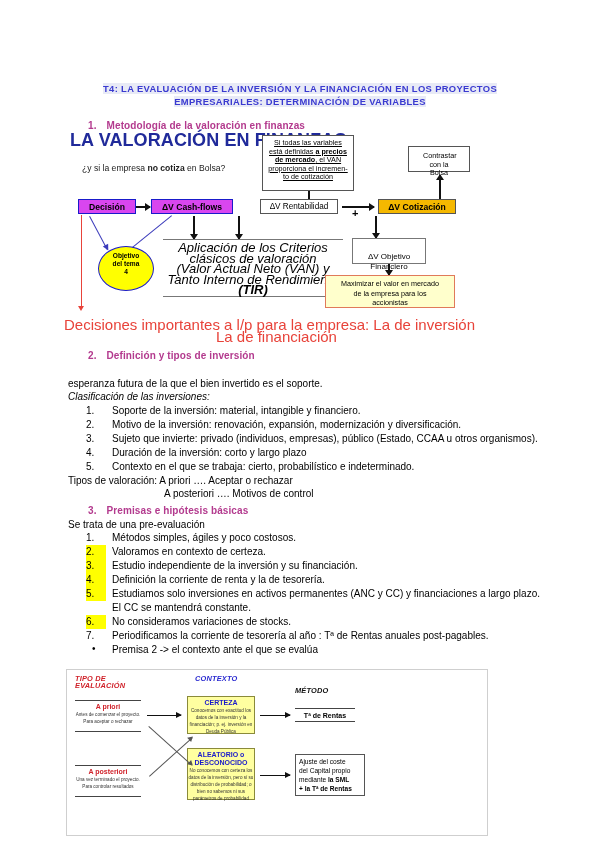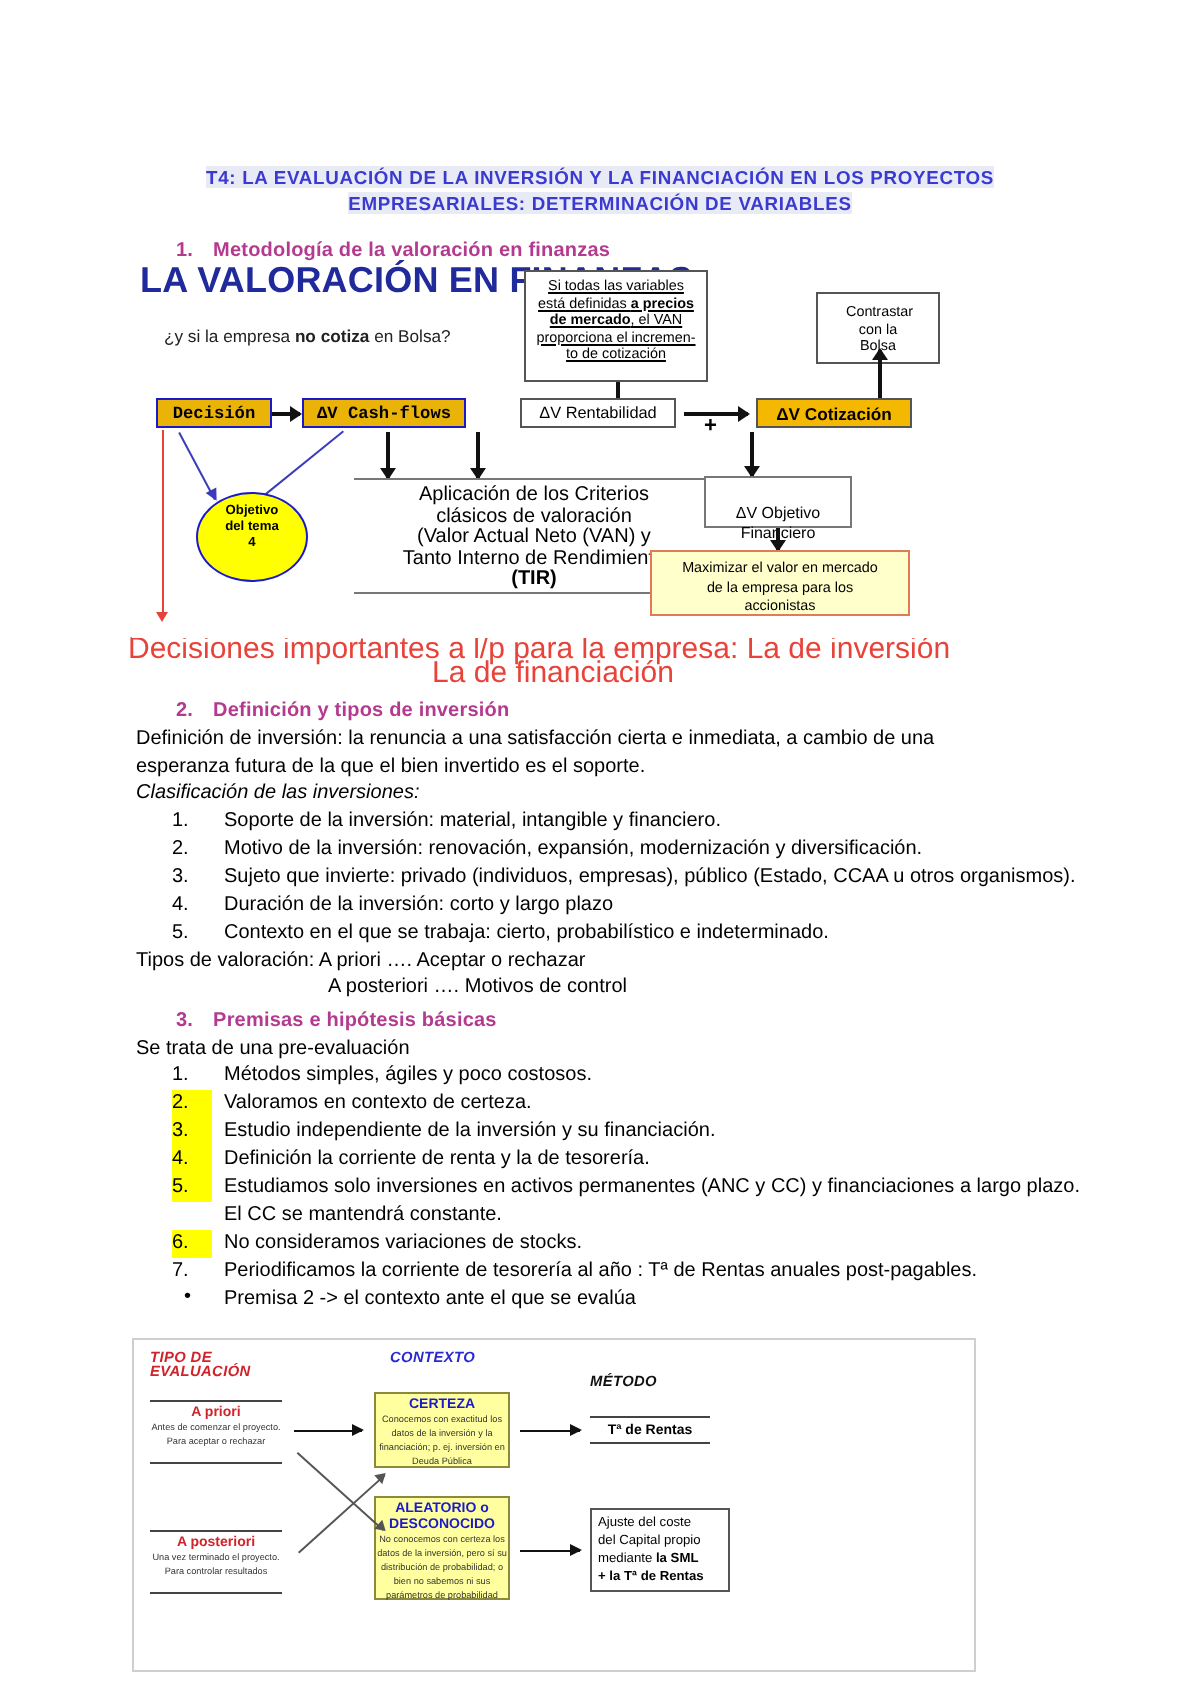--- a/index.html
+++ b/index.html
@@ -40,21 +40,21 @@
   ul.blst li:before{content:"\2022";position:absolute;left:6px;top:-1px;}
 
   
   .dia1{position:relative;width:470px;height:185px;margin:3px 0 0 66px;
         background:#fff;font-size:7.2px;line-height:8.6px;}
   .dia1 .hdr{position:absolute;left:4px;top:2px;color:#202a9a;
         font-weight:bold;font-size:18px;letter-spacing:.1px;}
   .dia1 .q{position:absolute;left:16px;top:30px;font-size:8.6px;color:#222;}
   .box{position:absolute;box-sizing:border-box;text-align:center;}
   .b-plain{border:1px solid #555;background:#fff;}
-  .b-yel{border:1.4px solid #1a1acb;background:#eab308;font-weight:bold;font-family:Liberation Mono, monospace;}
+  .b-yel{border:1.4px solid #1a1acb;background:#d946ef;font-weight:bold;}
   .b-org{border:1.4px solid #555;background:#f5b800;font-weight:bold;}
   .b-cream{border:1.4px solid #e07a5a;background:#ffffcc;}
   .b-open{border-top:1px solid #777;border-bottom:1px solid #777;background:#fff;}
   .ell{position:absolute;background:#ffff00;border:1.6px solid #1a1acb;
        border-radius:50%;text-align:center;}
   .vline{position:absolute;background:#111;width:1.6px;}
   .hline{position:absolute;background:#111;height:1.6px;}
   .redline{position:absolute;background:#e8433a;width:1.3px;}
   .arr-d:after{content:"";position:absolute;left:-3.2px;bottom:-1px;
        border-left:4px solid transparent;border-right:4px solid transparent;
@@ -116,21 +116,21 @@
     <div class="q">¿y si la empresa <b>no cotiza</b> en Bolsa?</div>
 
     <div class="box b-plain" style="left:196px;top:1px;width:92px;height:56px;padding:3px 2px;text-decoration:underline;">
       <span>Si todas las variables</span><br>
       <span>está definidas </span><b>a precios</b><br>
       <b>de mercado</b><span>, el VAN</span><br>
       <span>proporciona el incremen-</span><br>
       <span>to de cotización</span>
     </div>
 
-    <div class="box b-plain" style="left:342px;top:12px;width:62px;height:36px;padding:5px 14px;">
+    <div class="box b-plain" style="left:342px;top:12px;width:62px;height:26px;padding:5px 14px;">
       <span>Contrastar</span><br>
       <span>con la Bolsa</span>
     </div>
 
     <div class="vline arr-d" style="left:242px;top:57px;height:17px;"></div>
 
     <div class="vline arr-u" style="left:373px;top:41px;height:32px;"></div>
 
     <div class="box b-yel" style="left:12px;top:65px;width:58px;height:15px;line-height:14px;font-size:8.6px;">Decisión</div>
     <div class="hline arr-r" style="left:70px;top:72px;width:14px;"></div>
@@ -150,21 +150,21 @@
 
     <div class="ell" style="left:32px;top:112px;width:54px;height:38px;padding-top:5px;font-size:6.6px;line-height:8px;font-weight:bold;">
       <span>Objetivo</span><br>
       <span>del tema</span><br>
       <span>4</span>
     </div>
 
     <div class="vline arr-d" style="left:127px;top:82px;height:23px;"></div>
     <div class="vline arr-d" style="left:172px;top:82px;height:23px;"></div>
 
-    <div class="box b-open" style="left:111px;top:105px;width:180px;height:58px;padding-top:3px;font-size:10px;line-height:10.5px;">
+    <div class="box b-open" style="left:97px;top:105px;width:180px;height:58px;padding-top:3px;font-size:13px;line-height:10.5px;font-style:italic;">
       <span>Aplicación de los Criterios</span><br>
       <span>clásicos de valoración</span><br>
       <span>(Valor Actual Neto (VAN) y</span><br>
       <span>Tanto Interno de Rendimiento</span><br>
       <b>(TIR)</b>
     </div>
 
     <div class="vline arr-d" style="left:309px;top:82px;height:22px;"></div>
     <div class="box b-open" style="left:286px;top:104px;width:74px;height:26px;padding-top:13px;font-size:8px;line-height:10px;border-left:1px solid #777;border-right:1px solid #777;">
       <span>ΔV Objetivo</span><br>
@@ -182,21 +182,21 @@
   <div class="red-note">
     <span>Decisiones importantes a l/p para la empresa: La de inversión</span><br>
     <span class="ind"></span><span>La de financiación</span>
   </div>
 
   <div class="sec-head" style="margin-top:7px;">
     <span class="num">2.</span><span>Definición y tipos de inversión</span>
   </div>
 
   <div class="body-txt">
-    <span>Definición de inversión: la renuncia a una satisfacción cierta e inmediata, a cambio de una</span><br>
+    <br>
     <span>esperanza futura de la que el bien invertido es el soporte.</span>
   </div>
   <div class="body-txt ital">Clasificación de las inversiones:</div>
 
   <ol class="lst" id="clasificacion-list">
       <li><span class="mk">1.</span><span>Soporte de la inversión: material, intangible y financiero.</span></li>
       <li><span class="mk">2.</span><span>Motivo de la inversión: renovación, expansión, modernización y diversificación.</span></li>
       <li><span class="mk">3.</span><span>Sujeto que invierte: privado (individuos, empresas), público (Estado, CCAA u otros organismos).</span></li>
       <li><span class="mk">4.</span><span>Duración de la inversión: corto y largo plazo</span></li>
       <li><span class="mk">5.</span><span>Contexto en el que se trabaja: cierto, probabilístico e indeterminado.</span></li>

